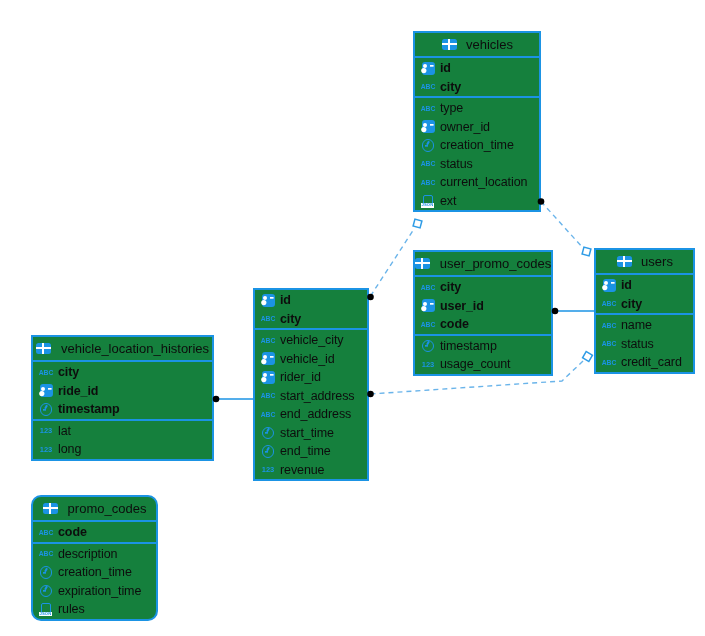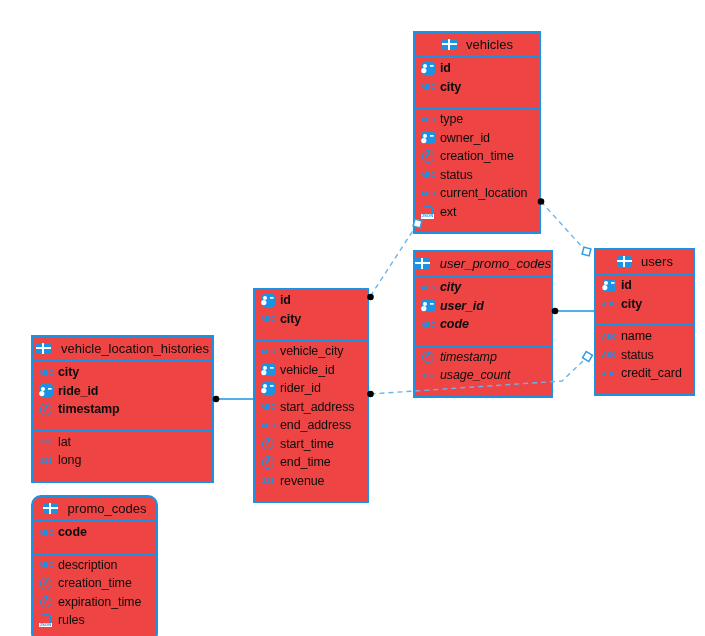--- a/index.html
+++ b/index.html
@@ -1,27 +1,27 @@
 <!DOCTYPE html>
 <html><head>
 <meta charset="utf-8">
 <style>
   html,body { margin:0; padding:0; background:#ffffff; }
   body { width:705px; height:636px; font-family:"Liberation Sans","DejaVu Sans",sans-serif; }
   .canvas { position:relative; width:705px; height:636px; background:#ffffff; overflow:hidden; }
 
   .table {
-    position:absolute; box-sizing:border-box; background:#ef4444;
+    position:absolute; box-sizing:border-box; background:#15803d;
     border:2px solid #1b93e4; color:#0d0d0d; z-index:2;
   }
   .thead {
     height:23px; display:flex; align-items:center; justify-content:center;
     gap:5px; border-bottom:2px solid #1b93e4; font-size:13px; padding:0 4px; white-space:nowrap;
   }
-  .section { padding:1px 0 11px; }
+  .section { padding:1px 0 0; }
   .section.pk { border-bottom:2px solid #1b93e4; }
   .section.pk .label { font-weight:bold; }
   .row { display:flex; align-items:center; height:18.5px; padding:0 4px 0 5px; }
   .label { font-size:12.5px; white-space:nowrap; letter-spacing:-0.1px; }
 
   .icon { position:relative; width:16px; height:14px; margin-right:4px; flex:none;
           display:flex; align-items:center; justify-content:center; }
 
   .icon[data-icon="table-icon"]::before {
     content:""; display:block; width:15px; height:11px; border-radius:2.5px;
@@ -108,21 +108,21 @@
         <span class="icon" data-icon="string-icon"></span>
         <span class="label">current_location</span>
       </div>
       <div class="row">
         <span class="icon" data-icon="json-icon"></span>
         <span class="label">ext</span>
       </div>
     </div>
   </div>
 
-  <div class="table" style="left:413px; top:250px; width:140px;font-style:italic;">
+  <div class="table" style="left:413px; top:250px; width:140px;">
     <div class="thead">
       <span class="icon" data-icon="table-icon"></span>
       <span class="tname">user_promo_codes</span>
     </div>
     <div class="section pk">
       <div class="row">
         <span class="icon" data-icon="string-icon"></span>
         <span class="label">city</span>
       </div>
       <div class="row">

